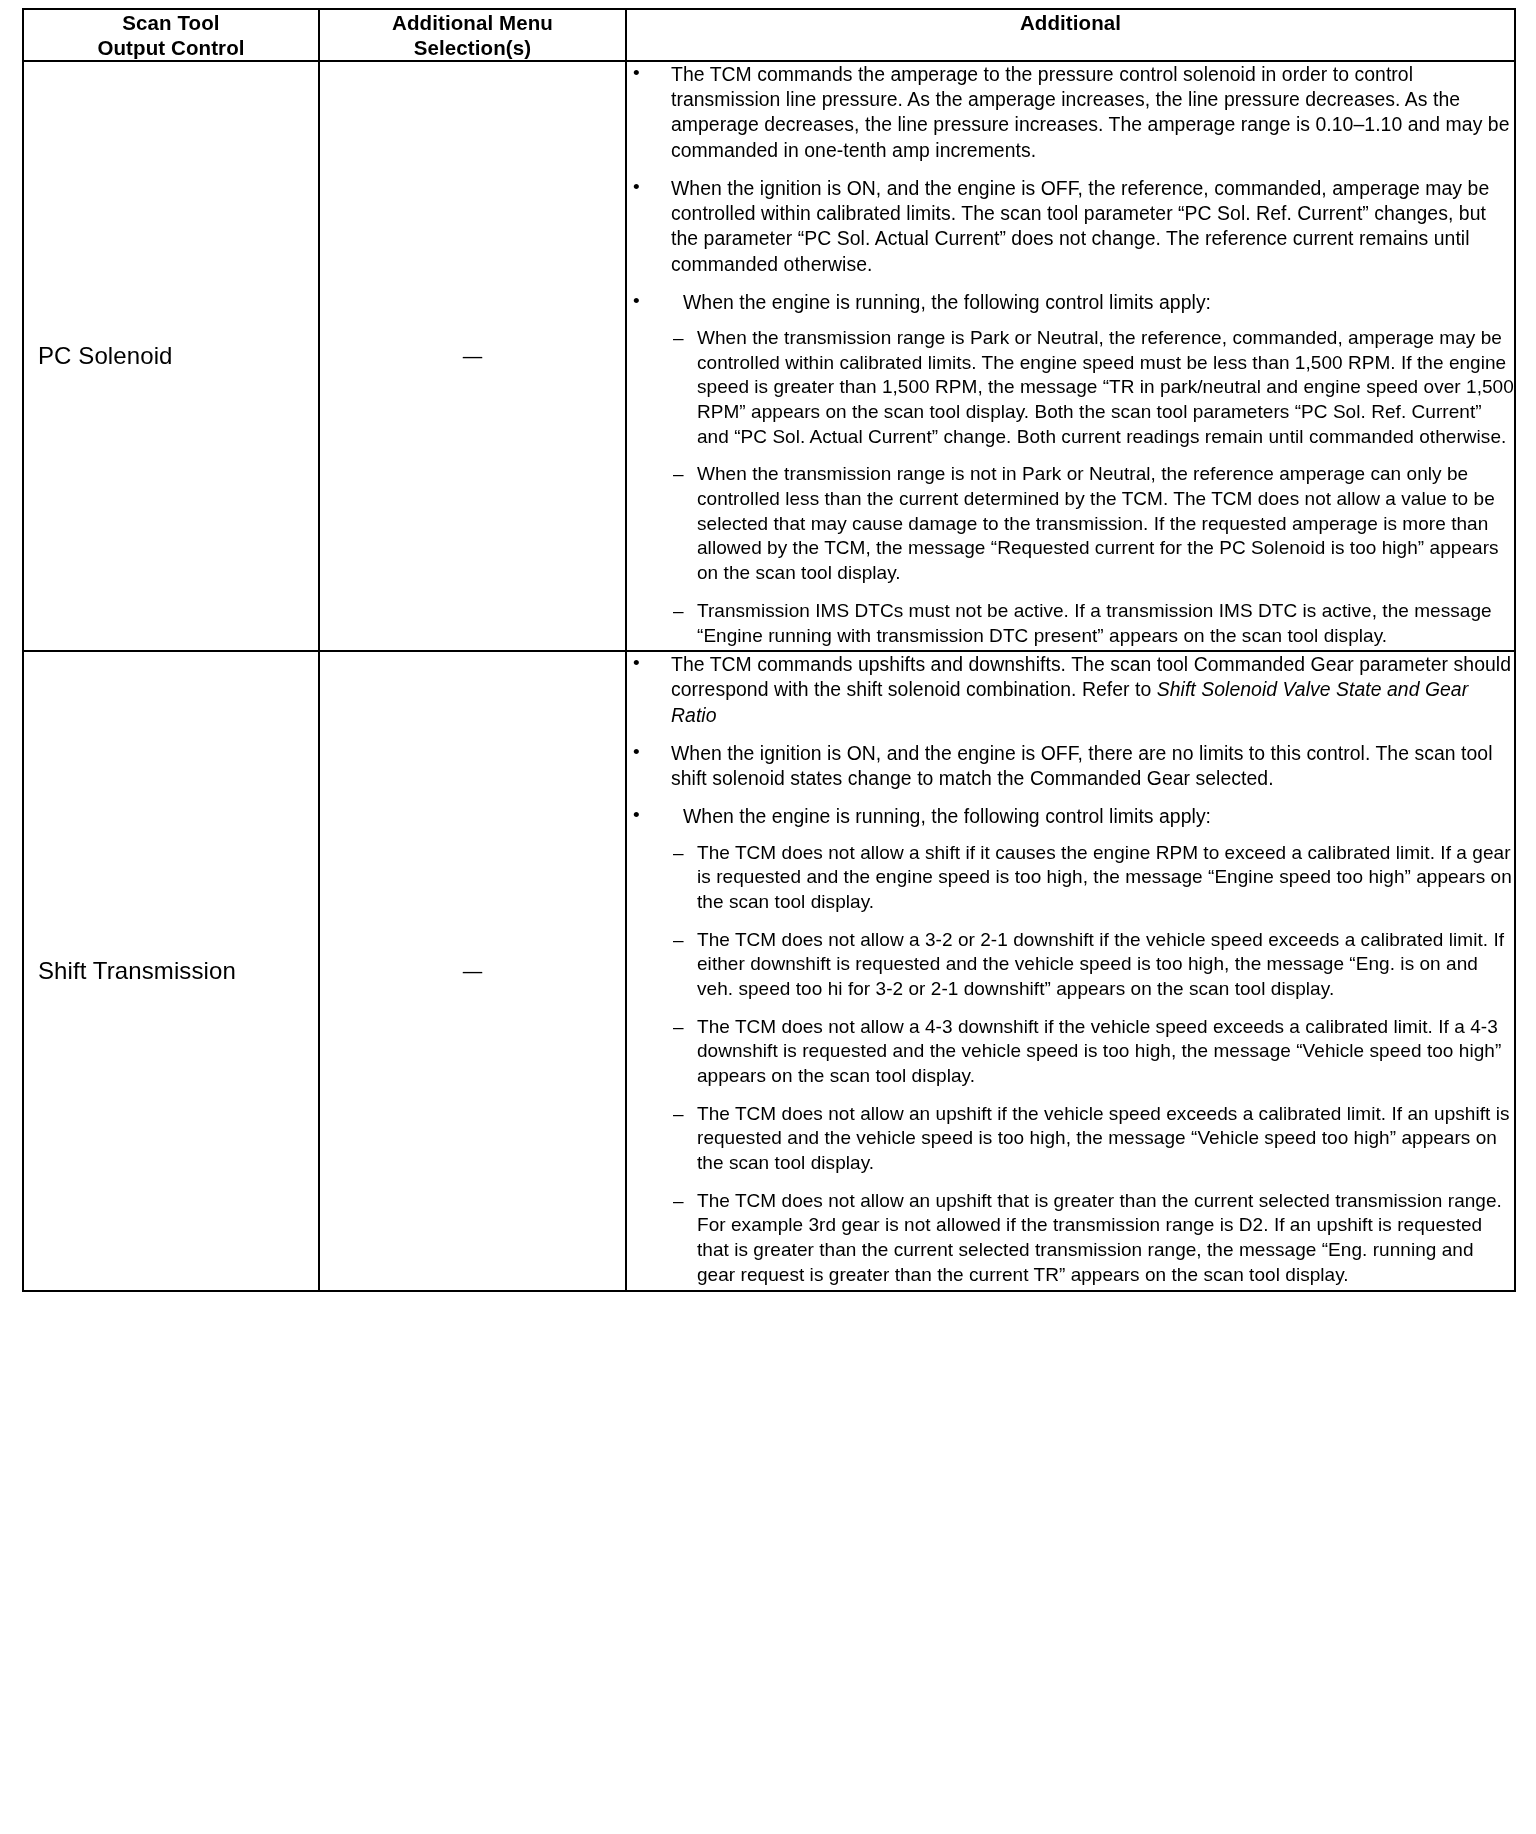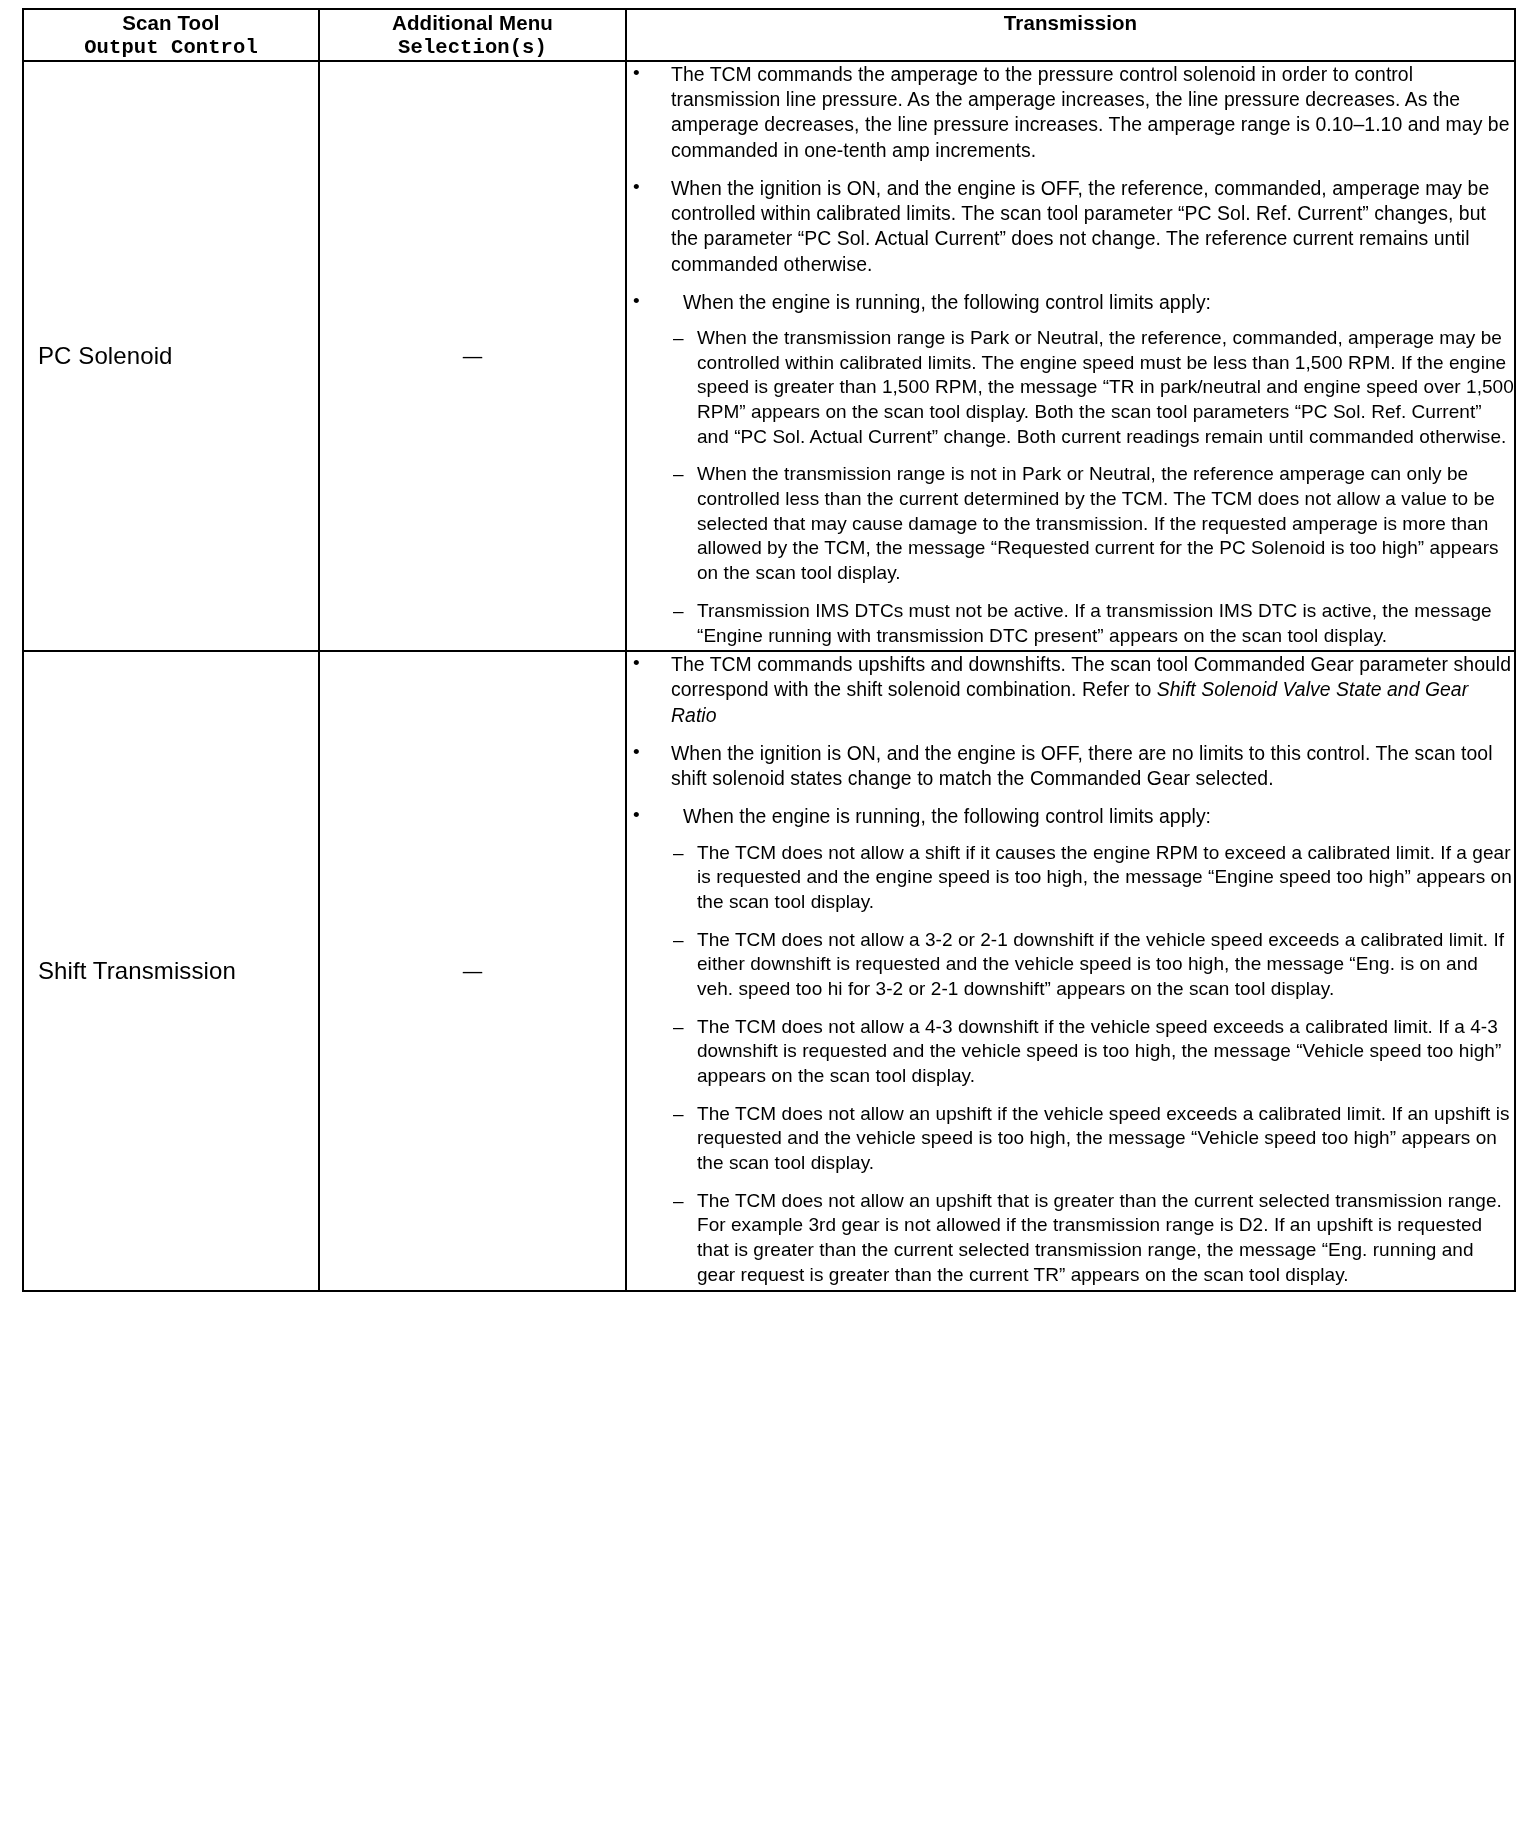--- a/index.html
+++ b/index.html
@@ -35,21 +35,21 @@
   col.c3 { width: 889px; }
 
   thead th {
     text-align: center;
     font-weight: bold;
     font-size: 20.5px;
     line-height: 1.22;
     padding: 9px 6px 10px 6px;
     letter-spacing: 0.1px;
   }
-  thead th .l2 { display: block; font-family: Liberation Mono, monospace; }
+  thead th .l2 { display: block; }
 
   td.label {
     font-size: 24px;
     padding-left: 14px;
     padding-right: 6px;
     letter-spacing: 0.1px;
   }
   td.dash {
     text-align: center;
     font-size: 19.5px;
@@ -123,21 +123,21 @@
     <thead>
       <tr>
         <th>
           <span>Scan Tool</span>
           <span class="l2">Output Control</span>
         </th>
         <th>
           <span>Additional Menu</span>
           <span class="l2">Selection(s)</span>
         </th>
-        <th>Transmission</th>
+        <th>Additional</th>
       </tr>
     </thead>
     <tbody>
       <tr>
         <td class="label">
           <span class="vc">PC Solenoid</span>
         </td>
         <td class="dash">
           <span class="vc">—</span>
         </td>

